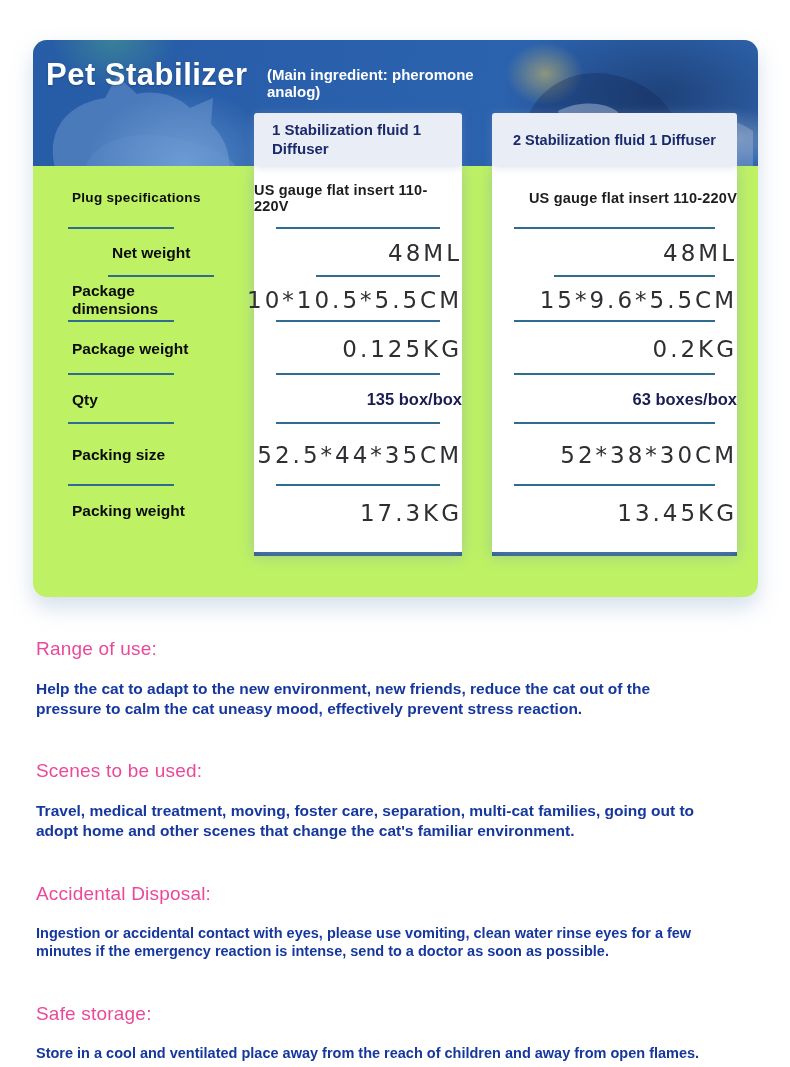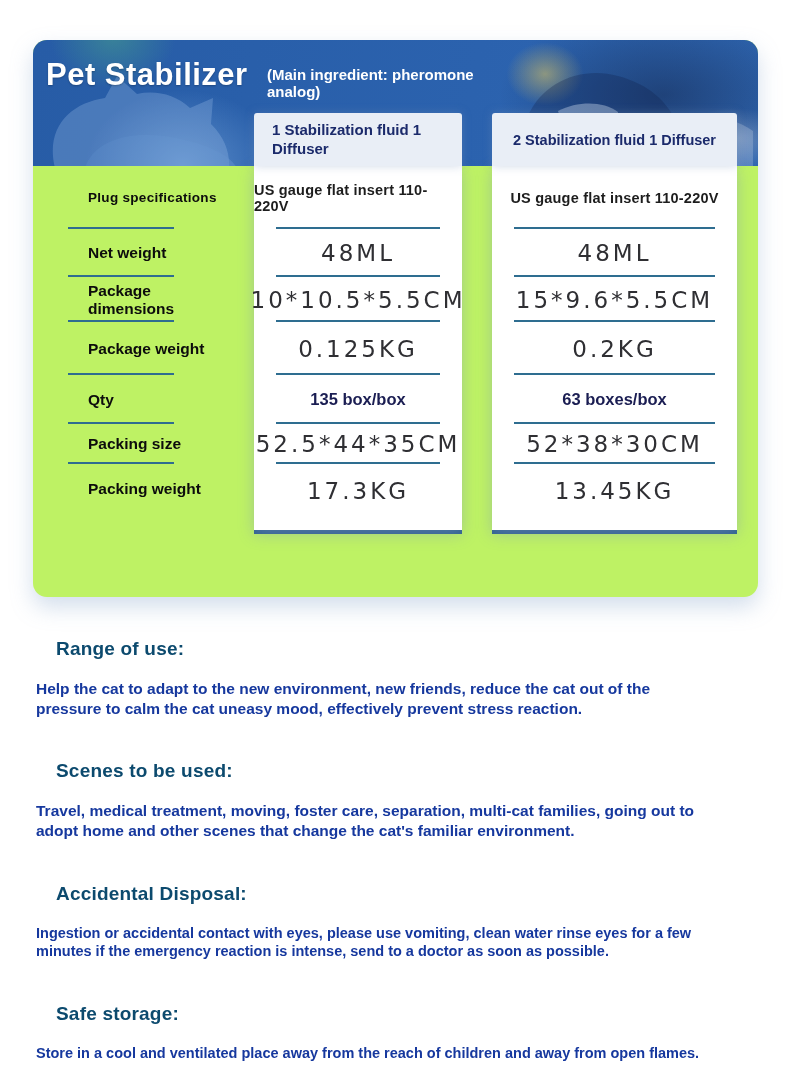--- a/index.html
+++ b/index.html
@@ -50,28 +50,28 @@
     position: relative; z-index: 2;
   }
   .c1 .col-header { font-size: 15px; padding: 0 38px 0 18px; line-height: 1.25; text-align: left; }
   .c2 .col-header { font-size: 14.5px; justify-content: center; text-align: center; padding: 0 18px; }
 
   .col-body {
     background: #ffffff;
     box-shadow: 0 4px 14px rgba(125,150,190,.45);
     position: relative; z-index: 1;
   }
-  .row { position: relative; display: flex; align-items: center; justify-content: center; }
-  .labels-col .row { justify-content: flex-start; padding-left: 55px; }
+  .row { position: relative; display: flex; align-items: center; justify-content: flex-end; }
+  .labels-col .row { justify-content: flex-start; padding-left: 39px; }
   .row:nth-child(1) { height: 63px; }
-  .row:nth-child(2) { height: 48px; }
+  .row:nth-child(2) { height: 48px; margin-left: 40px; }
   .row:nth-child(3) { height: 45px; }
   .row:nth-child(4) { height: 53px; }
   .row:nth-child(5) { height: 49px; }
-  .row:nth-child(6) { height: 40px; }
+  .row:nth-child(6) { height: 62px; }
   .row:nth-child(7) { height: 66px; align-items: flex-start; padding-top: 14px; }
   .labels-col .row:nth-child(7) { align-items: flex-start; padding-top: 16px; }
 
   .labels-col .row:not(:last-child)::after {
     content: ""; position: absolute; left: 35px; bottom: 0; width: 106px; height: 2px; background: #2e6d90;
   }
   .col-body .row:not(:last-child)::after {
     content: ""; position: absolute; left: 22px; right: 22px; bottom: 0; height: 2px; background: #2e6d90;
   }
 
@@ -81,21 +81,21 @@
   .v-plug { color: #1d1d1d; font-weight: bold; font-size: 14.5px; letter-spacing: .2px; }
   .v-num  { color: #2f2f33; font-size: 23px; letter-spacing: 3px; font-family: "DejaVu Sans", sans-serif; font-weight: 400; }
   .v-qty  { color: #1a1d52; font-weight: bold; font-size: 16.5px; }
 
   .bottom-bar { height: 4px; background: #2e5f8e; }
 
   
   .info-sections { position: absolute; left: 0; top: 597px; width: 790px; padding: 0 34px 0 36px; }
   .section { margin-top: 42px; }
   .section:first-child { margin-top: 41px; }
-  .section h2 { color: #0c4a6e; font-size: 19px; font-weight: bold; letter-spacing: .2px; margin-left: 20px; }
+  .section h2 { color: #ec4899; font-size: 19px; font-weight: normal; letter-spacing: .2px; }
   .section p  { color: #16389e; font-size: 15.5px; font-weight: bold; line-height: 1.27; margin-top: 19px; max-width: 662px; }
   .section p.wide { font-size: 14.5px; max-width: 700px; }
 </style>
 </head>
 <body>
 
 <div class="card">
 
   <div class="card-header">
     <svg class="deco cat" viewBox="0 0 230 100" xmlns="http://www.w3.org/2000/svg">

